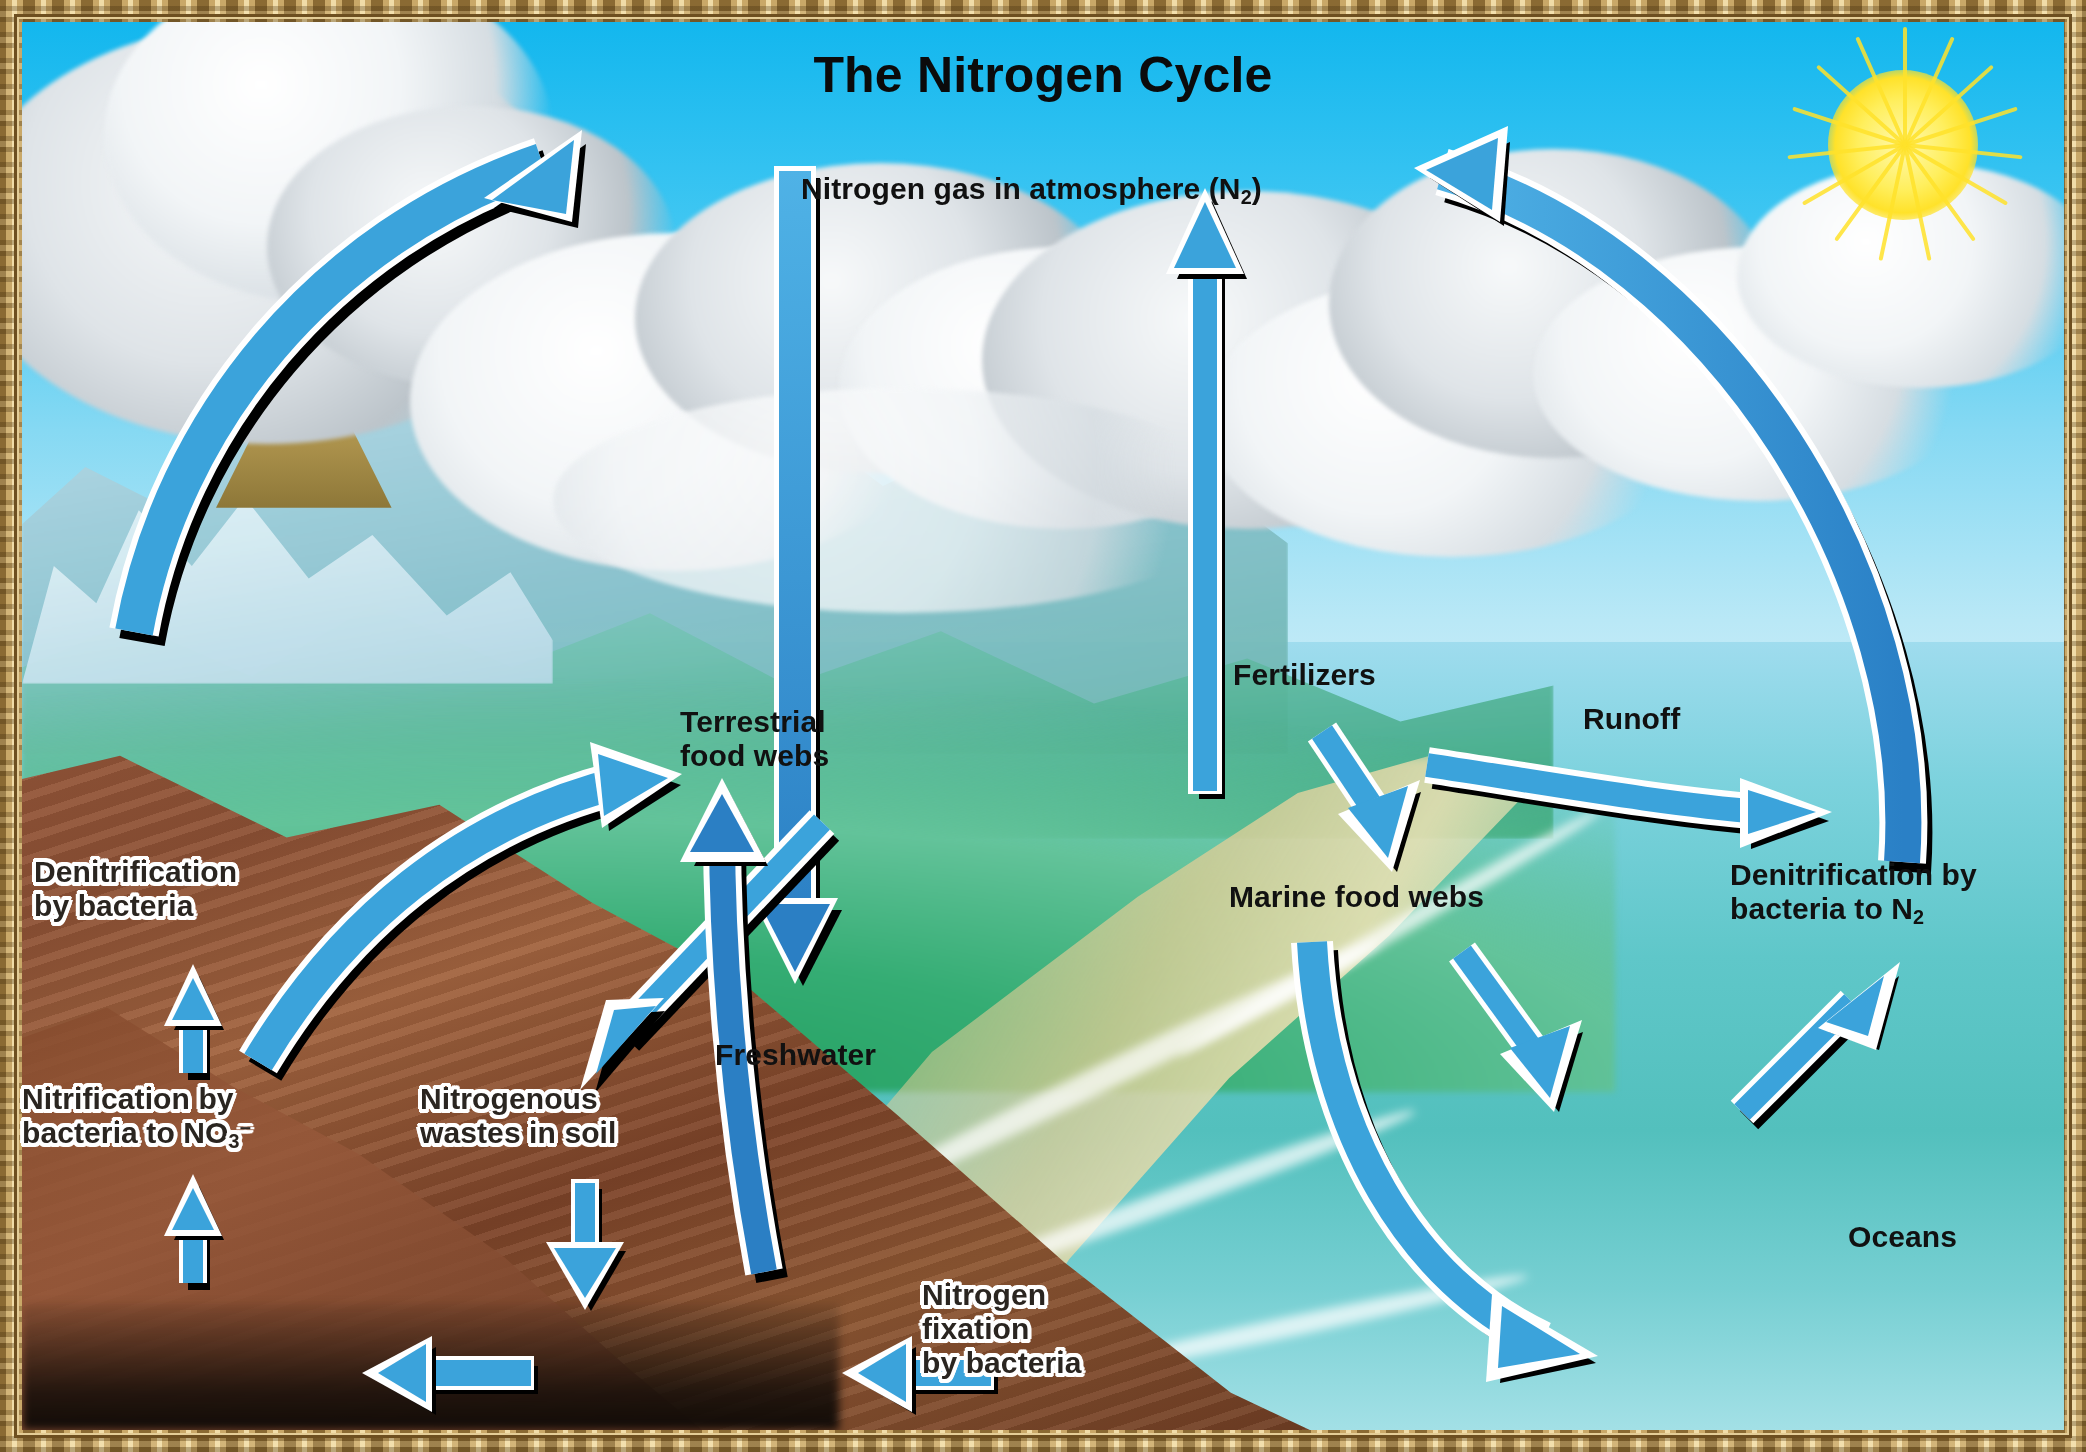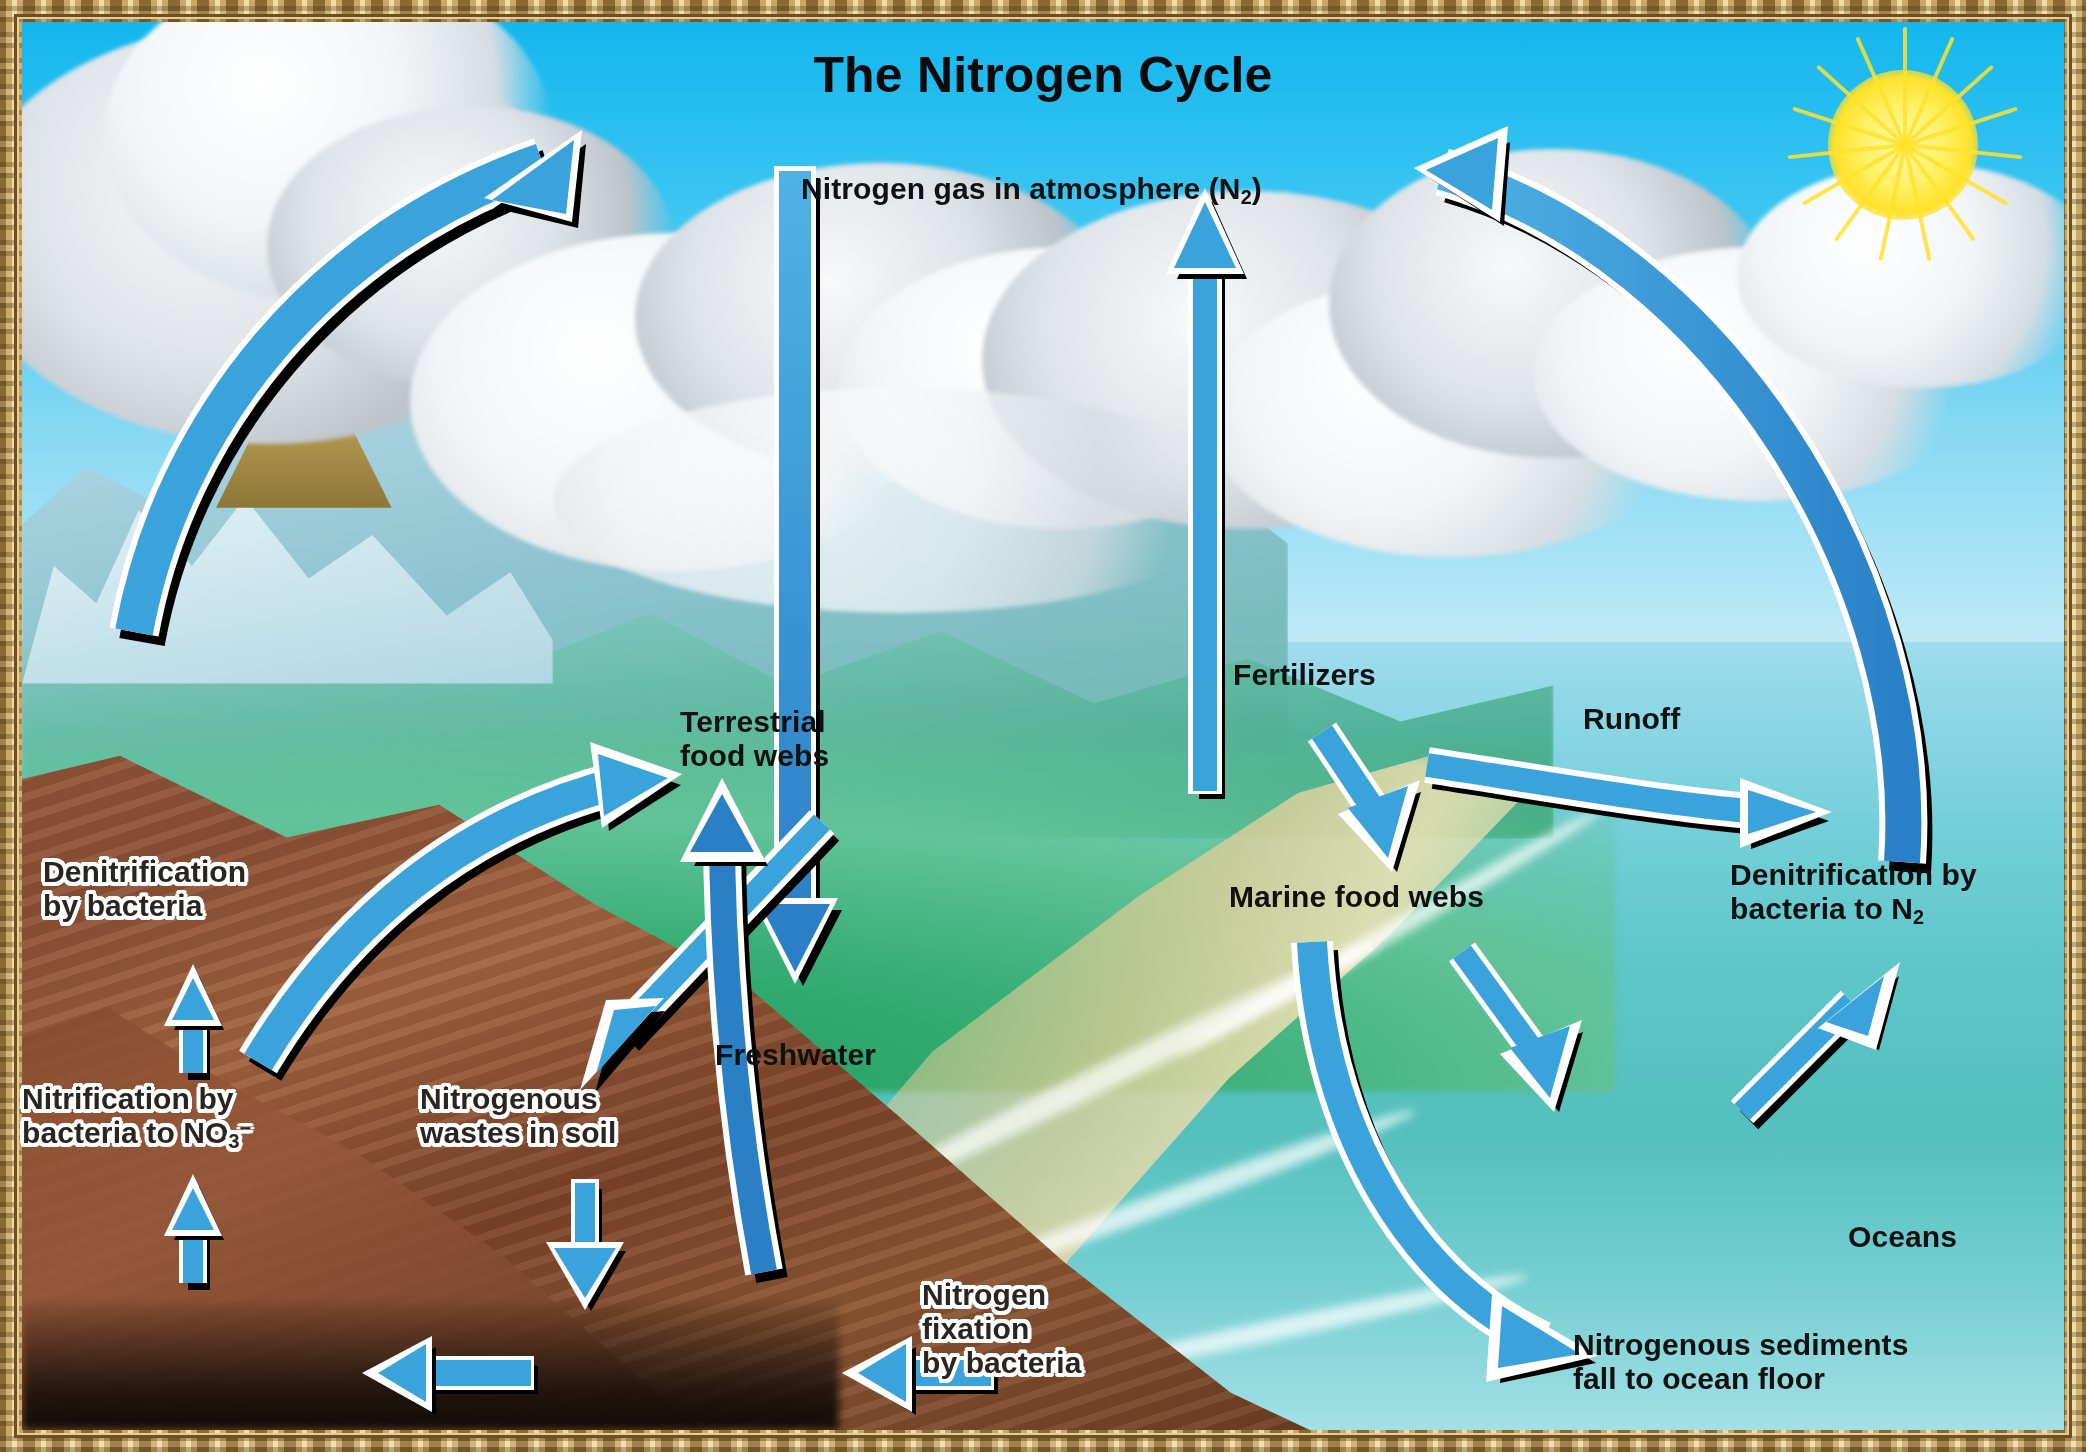--- a/index.html
+++ b/index.html
@@ -97,21 +97,21 @@
         -4px 0 0 #fff, 4px 0 0 #fff, 0 -4px 0 #fff, 0 4px 0 #fff,
         -2px -4px 0 #fff, 2px -4px 0 #fff, -2px 4px 0 #fff, 2px 4px 0 #fff;}
   .lbl sub{font-size:.66em;vertical-align:-.26em;font-weight:bold;}
   .lbl sup{font-size:.66em;vertical-align:.42em;font-weight:bold;}
 
   #title{position:absolute;left:0;right:0;top:46px;text-align:center;
     font-size:50px;font-weight:bold;color:#0b0b0b;letter-spacing:.2px;}
 
   #atm-label{left:801px;top:172px;font-size:30px;}
   #terr-label{left:680px;top:705px;font-size:30px;}
-  #denit-left{left:43px;top:855px;font-size:30px;}
+  #denit-left{left:34px;top:855px;font-size:30px;}
   #nitrif-no3{left:22px;top:1082px;font-size:30px;}
   #nitrif-no2{left:22px;top:1296px;font-size:30px;}
   #nwaste{left:420px;top:1082px;font-size:30px;}
   #ammon{left:500px;top:1275px;font-size:30px;}
   #nfix{left:922px;top:1278px;font-size:30px;}
   #freshwater{left:715px;top:1038px;font-size:30px;}
   #fertilizers{left:1233px;top:658px;font-size:30px;}
   #runoff{left:1583px;top:702px;font-size:30px;}
   #marine{left:1229px;top:880px;font-size:30px;}
   #denit-right{left:1730px;top:858px;font-size:30px;}
@@ -379,18 +379,16 @@
   <div class="lbl" id="fertilizers">Fertilizers</div>
 
   <div class="lbl" id="runoff">Runoff</div>
 
   <div class="lbl" id="marine">Marine food webs</div>
 
   <div class="lbl" id="denit-right"><span>Denitrification by</span>
 <span>bacteria to N</span><sub>2</sub></div>
 
 
-  <div class="lbl" id="sediments">Nitrogenous sediments
-fall to ocean floor</div>
 
   <div class="lbl" id="oceans">Oceans</div>
 
 </div>
 
 </body></html>

